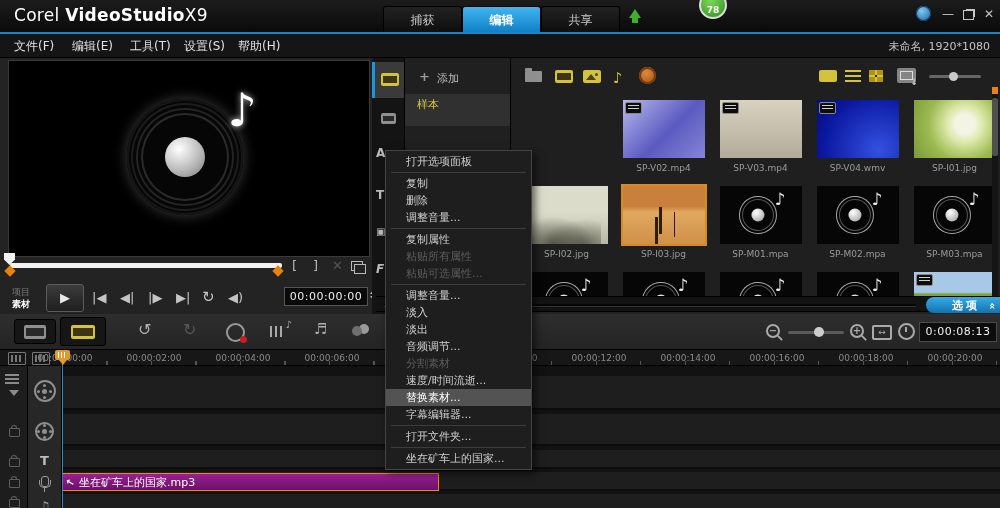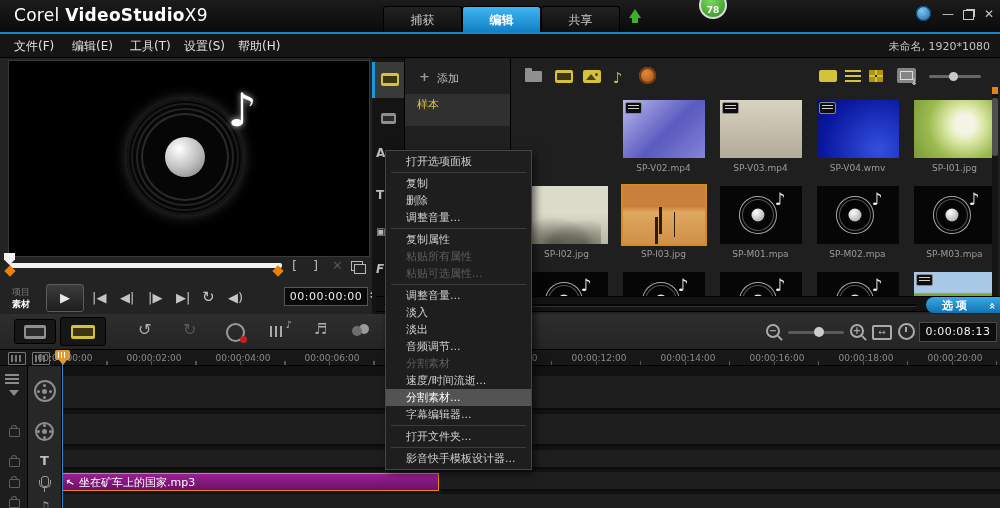--- a/index.html
+++ b/index.html
@@ -107,21 +107,21 @@
   .t-audio{background:#060606;}
   .minivinyl{position:absolute;left:50%;top:50%;transform:translate(-58%,-50%);width:38px;height:38px;}
   .minivinyl .disc{position:absolute;inset:0;border-radius:50%;background:#050505;box-shadow:inset 0 0 0 1px #aaa,inset 0 0 0 3px #050505,inset 0 0 0 4px #555;}
   .minivinyl .ball{position:absolute;left:50%;top:50%;width:13px;height:13px;transform:translate(-50%,-50%);border-radius:50%;background:radial-gradient(circle at 35% 30%,#fff,#999);}
   .minivinyl .note{position:absolute;right:-9px;top:-7px;color:#eee;font-size:17px;font-weight:bold;}
   
   .optstrip{position:absolute;left:376px;top:296px;width:624px;height:16px;background:#131313;border-top:1px solid #000;border-bottom:1px solid #000;box-sizing:border-box;}
   .optstrip::before{content:"";position:absolute;left:8px;right:84px;top:7px;height:2px;background:#060606;border-bottom:1px solid #333;}
   .optbtn{position:absolute;right:0;top:0;width:74px;height:16px;border-radius:8px 0 0 8px;
           background:linear-gradient(180deg,#36abe8,#1273b0);color:#fff;font-size:11px;font-weight:bold;}
-  .optbtn .t{position:absolute;left:16px;top:1px;letter-spacing:3px;font-family:Liberation Mono, monospace;}
+  .optbtn .t{position:absolute;left:26px;top:1px;letter-spacing:3px;font-family:Liberation Mono, monospace;}
   .optbtn .ch{position:absolute;right:5px;top:2px;transform:rotate(90deg);font-size:11px;letter-spacing:-1px;}
   
   .cmenu{position:absolute;left:385px;top:150px;width:147px;background:#1e1e1e;border:1px solid #454545;
          box-shadow:3px 3px 8px rgba(0,0,0,.6);z-index:50;padding:2px 0;box-sizing:border-box;}
   .cmenu .item{height:17px;line-height:17px;padding-left:20px;font-size:11px;color:#cfcfcf;white-space:nowrap;}
   .cmenu .item.disabled{color:#5e5e5e;}
   .cmenu .item.highlighted{background:#535353;color:#fff;}
   .cmenu .sep{height:1px;background:#3c3c3c;margin:2px 5px;}
   
   .ttoolbar{position:absolute;left:0;top:314px;width:1000px;height:36px;background:linear-gradient(180deg,#2e2e2e,#242424);border-bottom:1px solid #000;box-sizing:border-box;}
@@ -482,21 +482,21 @@
     <div class="item">复制属性</div>
     <div class="item disabled">粘贴所有属性</div>
     <div class="item disabled">粘贴可选属性...</div>
     <div class="sep"></div>
     <div class="item">调整音量...</div>
     <div class="item">淡入</div>
     <div class="item">淡出</div>
     <div class="item">音频调节...</div>
     <div class="item disabled">分割素材</div>
     <div class="item">速度/时间流逝...</div>
-    <div class="item highlighted">分割素材...</div>
+    <div class="item highlighted">替换素材...</div>
     <div class="item">字幕编辑器...</div>
     <div class="sep"></div>
     <div class="item">打开文件夹...</div>
     <div class="sep"></div>
-    <div class="item">影音快手模板设计器...</div>
+    <div class="item">坐在矿车上的国家...</div>
   </div>
 
 </div>
 
 </body></html>

